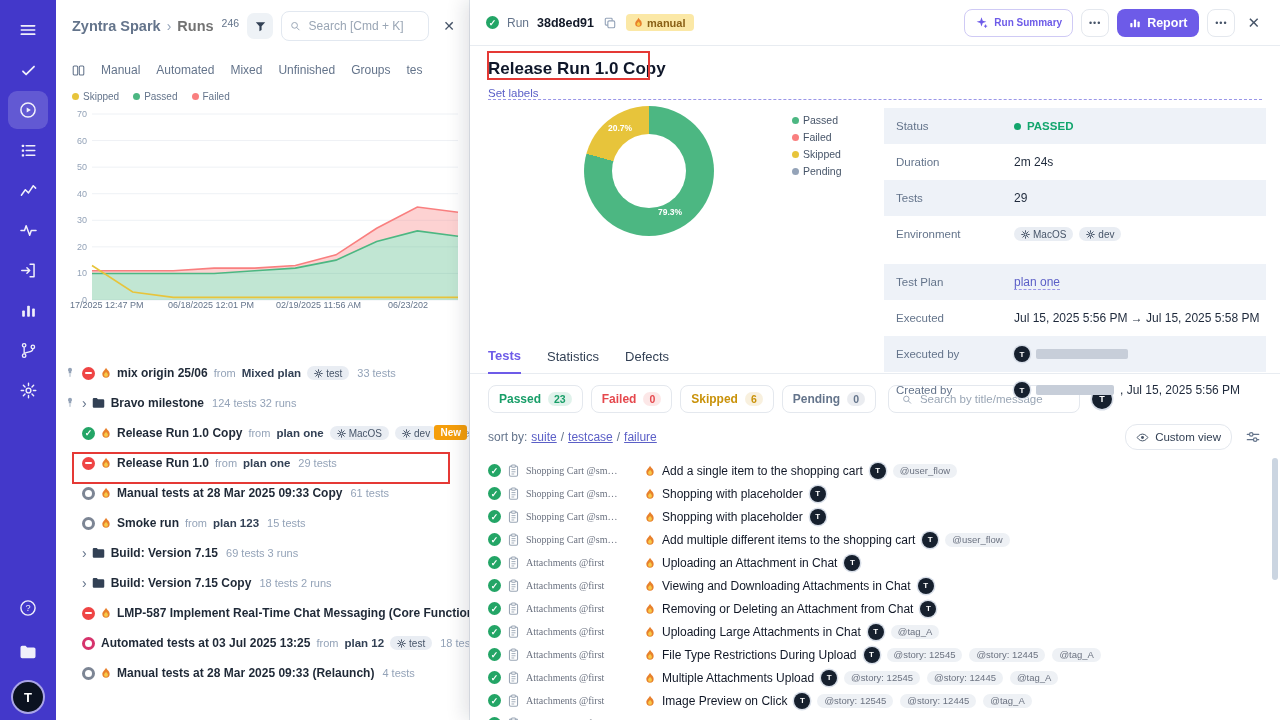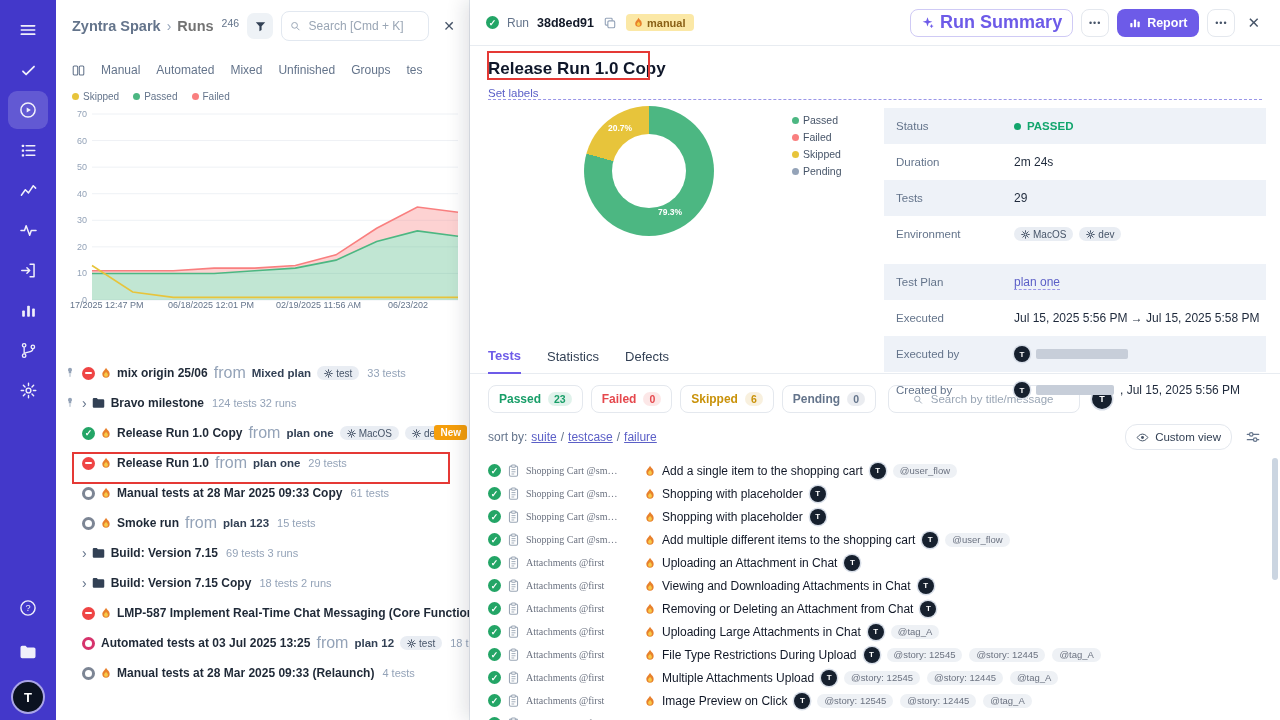--- a/index.html
+++ b/index.html
@@ -45,21 +45,21 @@
   .leg i { width:7px; height:7px; border-radius:50%; display:inline-block; }
 
   .rp-chart { position:relative; padding:2px 0 0 10px; height:216px; }
   .xlabel { position:absolute; top:198px; font-size:9px; color:#64748b; white-space:nowrap; }
 
   .runs-list { margin-top:40px; }
   .run-row { height:30px; display:flex; align-items:center; gap:6px; padding:0 10px 0 26px;
     font-size:12px; position:relative; white-space:nowrap; overflow:hidden; cursor:pointer; }
   .run-row .pin { position:absolute; left:9px; top:9px; }
   .run-name { font-weight:700; color:#1f2937; }
-  .from-label { color:#94a3b8; font-size:16px; }
+  .from-label { color:#94a3b8; font-size:11px; }
   .plan-name { font-weight:700; color:#334155; font-size:11.5px; }
   .meta { color:#94a3b8; font-size:11px; margin-left:2px; }
   .new-badge { position:absolute; right:2px; top:7px; background:#f59e0b; color:#fff; font-size:10px; font-weight:700;
     padding:2px 6px; border-radius:3px; }
   .chev { color:#64748b; font-size:14px; line-height:1; margin-right:-1px; }
   .st { width:13px; height:13px; border-radius:50%; display:inline-flex; align-items:center; justify-content:center; flex:none; }
   .st-passed { background:#23a566; color:#fff; font-size:9px; font-weight:700; }
   .st-failed { background:#ef4444; }
   .st-failed .minus { width:7px; height:2px; background:#fff; border-radius:1px; display:block; }
   .st-aborted { background:#fff; border:3.5px solid #7c8594; }
@@ -72,21 +72,21 @@
   .drawer { flex:1; background:#fff; display:flex; flex-direction:column; position:relative;
     box-shadow:-6px 0 18px rgba(15,23,42,.12); }
   .dw-head { height:46px; flex:none; display:flex; align-items:center; padding:0 16px; border-bottom:1px solid #e8ecf1; gap:8px; }
   .run-label { font-size:12px; color:#64748b; }
   .run-id { font-size:12.5px; font-weight:700; color:#111827; }
   .copy-btn { background:none; border:none; cursor:pointer; padding:0 2px; display:flex; }
   .manual-badge { display:inline-flex; align-items:center; gap:4px; background:#fbe8a6; color:#8a6116;
     font-size:11px; font-weight:600; border-radius:4px; padding:2.5px 8px; }
   .dw-head-right { margin-left:auto; display:flex; align-items:center; gap:8px; }
   .btn-outline { display:inline-flex; align-items:center; gap:6px; height:28px; padding:0 10px; background:#fff;
-    border:1px solid #cfcaf5; color:#6d5be8; border-radius:8px; font-size:18px; font-weight:600; cursor:pointer; font-family:inherit; }
+    border:1px solid #cfcaf5; color:#6d5be8; border-radius:8px; font-size:10px; font-weight:600; cursor:pointer; font-family:inherit; }
   .btn-dots { width:28px; height:28px; border:1px solid #e4e8ee; background:#fff; border-radius:8px; color:#475569;
     font-size:9px; letter-spacing:1px; cursor:pointer; }
   .btn-primary { display:inline-flex; align-items:center; gap:6px; height:28px; padding:0 12px; background:#6d5be8;
     border:none; color:#fff; border-radius:8px; font-size:12.5px; font-weight:600; cursor:pointer; font-family:inherit; }
   .dw-close { background:none; border:none; font-size:15px; color:#475569; cursor:pointer; padding:2px 4px; }
 
   .dw-title-row { padding:13px 18px 0; }
   .dw-title { margin:0; font-size:17px; font-weight:700; color:#0f172a; display:inline-block; }
   .set-labels { display:inline-block; margin:8px 18px 0; font-size:11.5px; color:#5b5fc7;
     border-bottom:1px dashed #9a96e8; cursor:pointer; }
@@ -117,21 +117,21 @@
   .dw-tabs { display:flex; gap:26px; padding:0 18px; border-bottom:1px solid #e8ecf1; height:32px;
     align-items:flex-end; flex:none; }
   .dw-tab { font-size:13px; color:#334155; padding-bottom:9px; cursor:pointer; font-weight:500; }
   .dw-tab.active { color:#6d5be8; font-weight:700; border-bottom:2px solid #6d5be8; margin-bottom:-1px; }
 
   .filters-row { display:flex; align-items:center; gap:8px; padding:11px 18px 5px; flex:none; }
   .chip { display:inline-flex; align-items:center; gap:7px; height:28px; padding:0 10px; background:#fff;
     border:1px solid #e4e8ee; border-radius:8px; font-size:12px; font-weight:600; cursor:pointer; font-family:inherit; }
   .chip-count { font-size:10.5px; padding:1px 6px; border-radius:8px; font-weight:700; }
   .dw-search { height:28px; width:192px; border:1px solid #e4e8ee; border-radius:8px; display:flex; align-items:center;
-    gap:6px; padding:0 24px; margin-left:4px; }
+    gap:6px; padding:0 13px; margin-left:4px; }
   .dw-search input { border:none; outline:none; width:100%; font-size:11.5px; color:#334155; font-family:inherit; }
   .dw-search input::placeholder { color:#9aa6b5; }
   .avatar-filter { width:24px; height:24px; border:none; background:none; padding:0; cursor:pointer; margin-left:2px; }
   .avatar-filter .t-avatar { width:20px; height:20px; font-size:9px; }
 
   .sort-row { display:flex; align-items:center; padding:6px 18px; font-size:12px; color:#64748b; flex:none; }
   .sort-link { color:#5b5fc7; text-decoration:underline; cursor:pointer; margin:0 4px; }
   .sort-sep { color:#64748b; }
   .sort-right { margin-left:auto; display:flex; align-items:center; gap:12px; }
   .custom-view-btn { display:inline-flex; align-items:center; gap:6px; height:26px; padding:0 10px; background:#fff;

